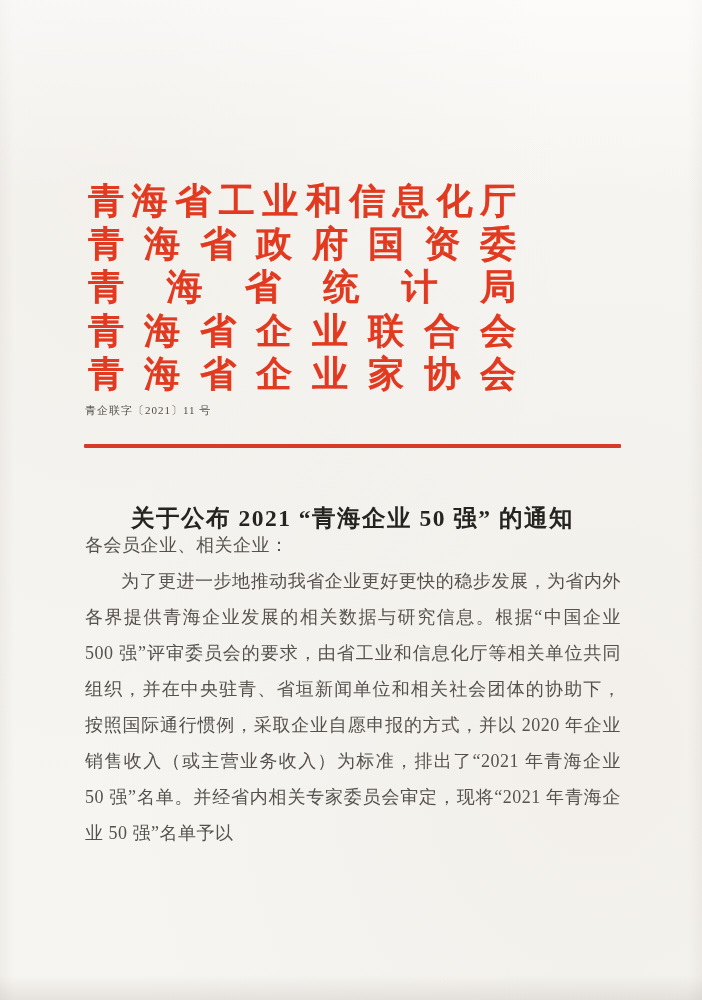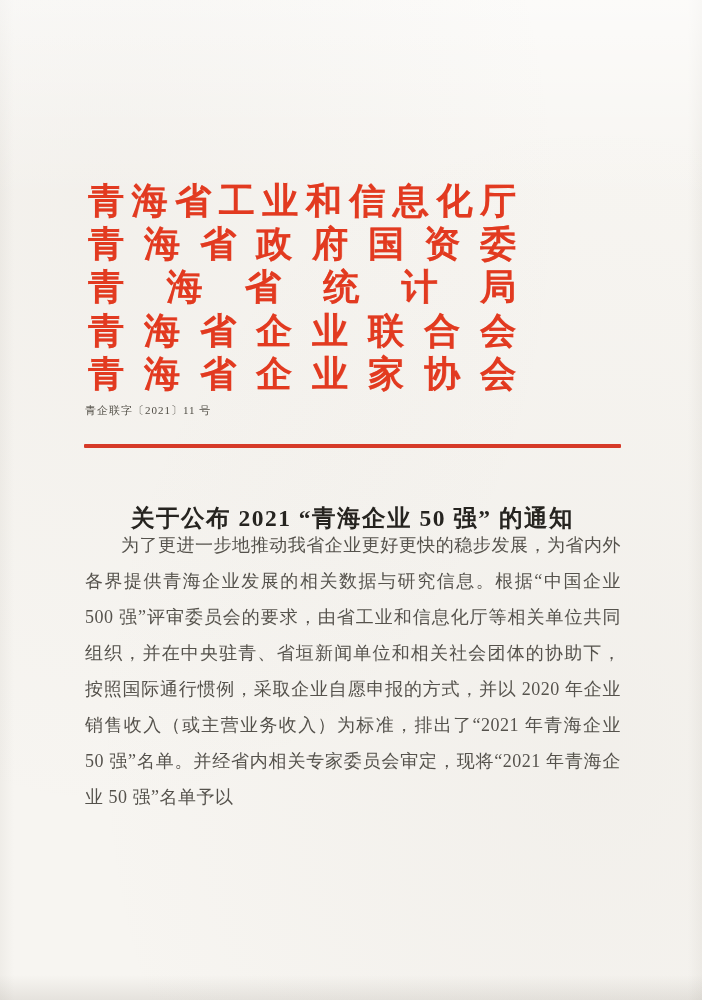--- a/index.html
+++ b/index.html
@@ -161,16 +161,17 @@
   </div>
 
 
   <div class="ref-number">青企联字〔2021〕11 号</div>
 
   <div class="red-rule"></div>
 
   <div class="doc-title">关于公布 2021 “青海企业 50 强” 的通知</div>
 
   <div class="document-body">
+    <p class="salutation">各会员企业、相关企业：</p>
     <p class="body-paragraph">为了更进一步地推动我省企业更好更快的稳步发展，为省内外各界提供青海企业发展的相关数据与研究信息。根据“中国企业 500 强”评审委员会的要求，由省工业和信息化厅等相关单位共同组织，并在中央驻青、省垣新闻单位和相关社会团体的协助下，按照国际通行惯例，采取企业自愿申报的方式，并以 2020 年企业销售收入（或主营业务收入）为标准，排出了“2021 年青海企业 50 强”名单。并经省内相关专家委员会审定，现将“2021 年青海企业 50 强”名单予以</p>
   </div>
 
 </div>
 
 </body></html>

